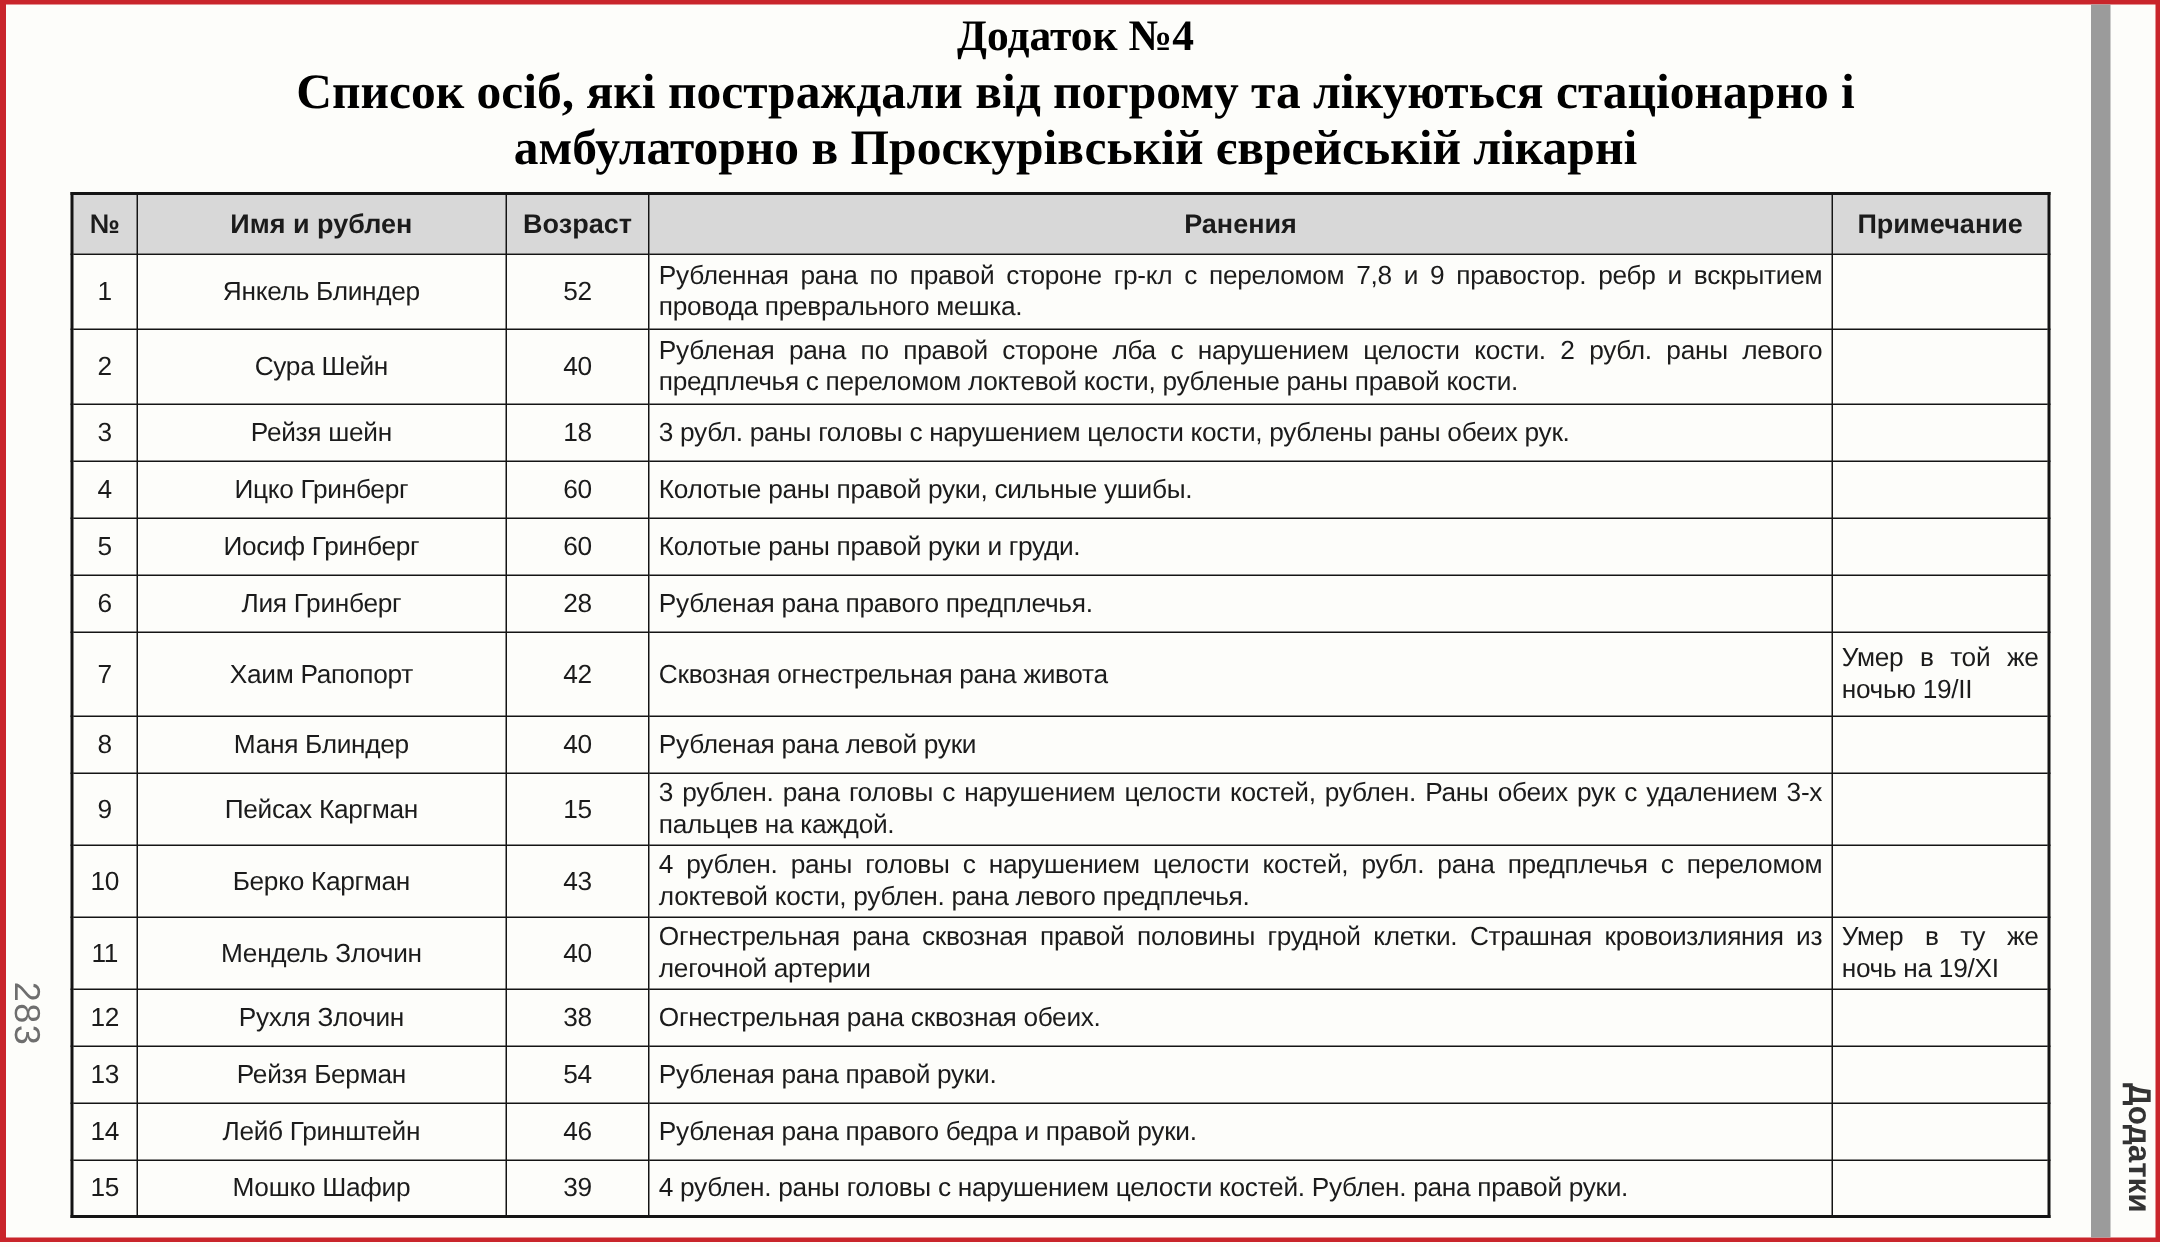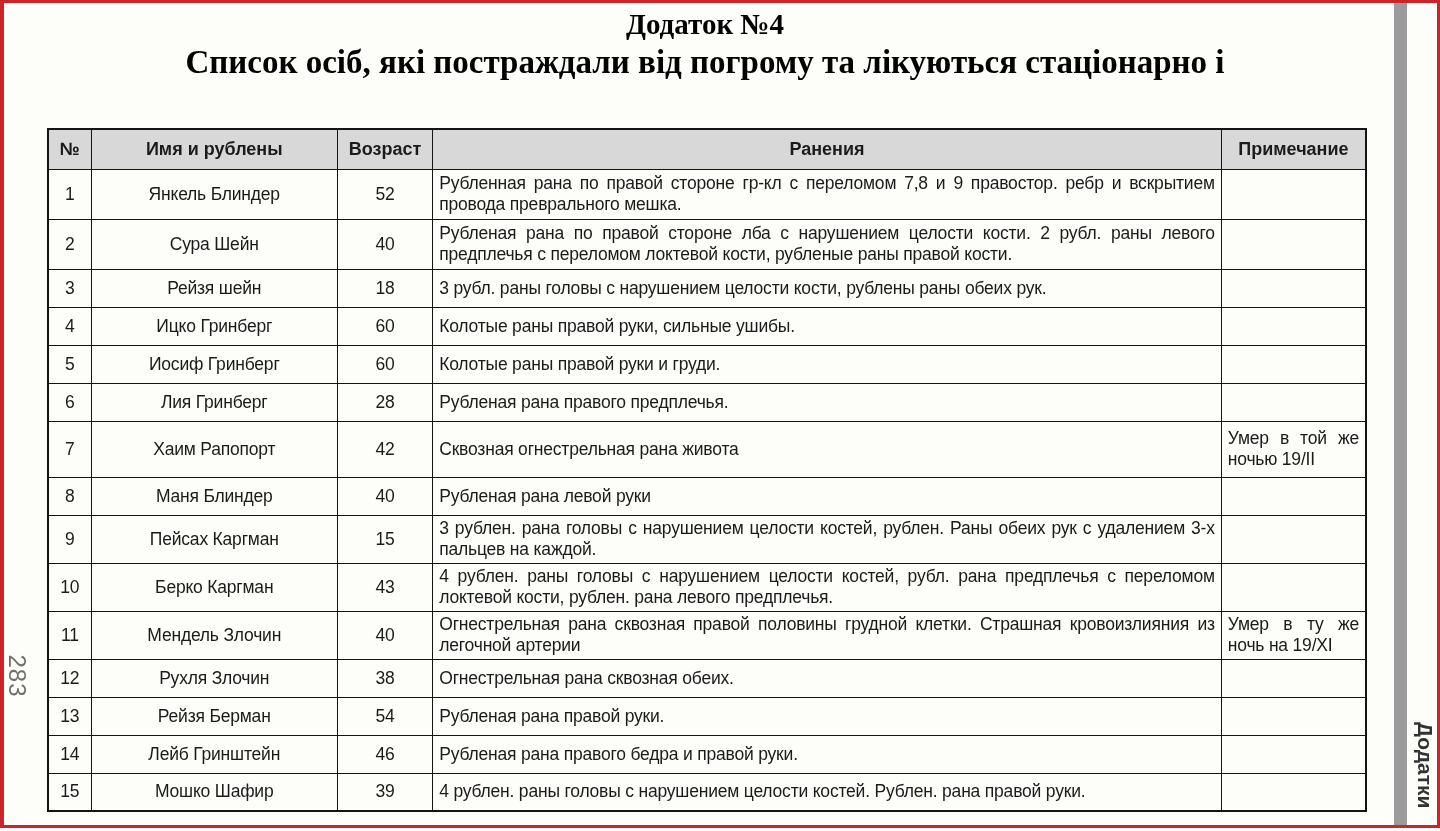--- a/index.html
+++ b/index.html
@@ -14,21 +14,21 @@
   .frame-left  { position:absolute; left:0; top:0; width:4px; height:828px; background:#c9252b; }
   .frame-top   { position:absolute; left:0; top:0; width:1440px; height:3px; background:#c9252b; }
   .frame-right { position:absolute; right:0; top:0; width:3px; height:828px; background:#c9252b; }
   .frame-bottom{ position:absolute; left:0; top:825px; width:1440px; height:3px; background:#c9252b; }
 
   
   .scrollbar { position:absolute; left:1394px; top:3px; width:13px; height:822px; background:#9b9b9b; }
 
   
   .heading {
-    position:absolute; left:40px; top:4px; width:1330px; text-align:center;
+    position:absolute; left:52px; top:4px; width:1330px; text-align:center;
     font-family:"Liberation Serif", serif; font-weight:bold; color:#000;
   }
   .heading .title   { font-size:29px; line-height:40px; }
   .heading .subtitle{ font-size:33px; line-height:37px; }
 
   
   table.victims {
     position:absolute; left:47px; top:128px; width:1320px;
     border-collapse:collapse; table-layout:fixed;
     border:2px solid #141414;
@@ -85,27 +85,28 @@
 <div class="frame-top"></div>
 <div class="frame-left"></div>
 <div class="frame-right"></div>
 <div class="frame-bottom"></div>
 
 <div class="scrollbar"></div>
 
 <div class="heading">
   <div class="title">Додаток №4</div>
   <div class="subtitle">Список осіб, які постраждали від погрому та лікуються стаціонарно і</div>
+  <div class="subtitle">амбулаторно в Проскурівській єврейській лікарні</div>
 </div>
 
 <table class="victims">
   <thead>
     <tr>
       <th class="col-num">№</th>
-      <th class="col-name">Имя и рублены</th>
+      <th class="col-name">Имя и рублен</th>
       <th class="col-age">Возраст</th>
       <th class="col-wounds">Ранения</th>
       <th class="col-note">Примечание</th>
     </tr>
   </thead>
   <tbody>
       <tr>
         <td class="col-num">1</td>
         <td class="col-name">Янкель Блиндер</td>
         <td class="col-age">52</td>

